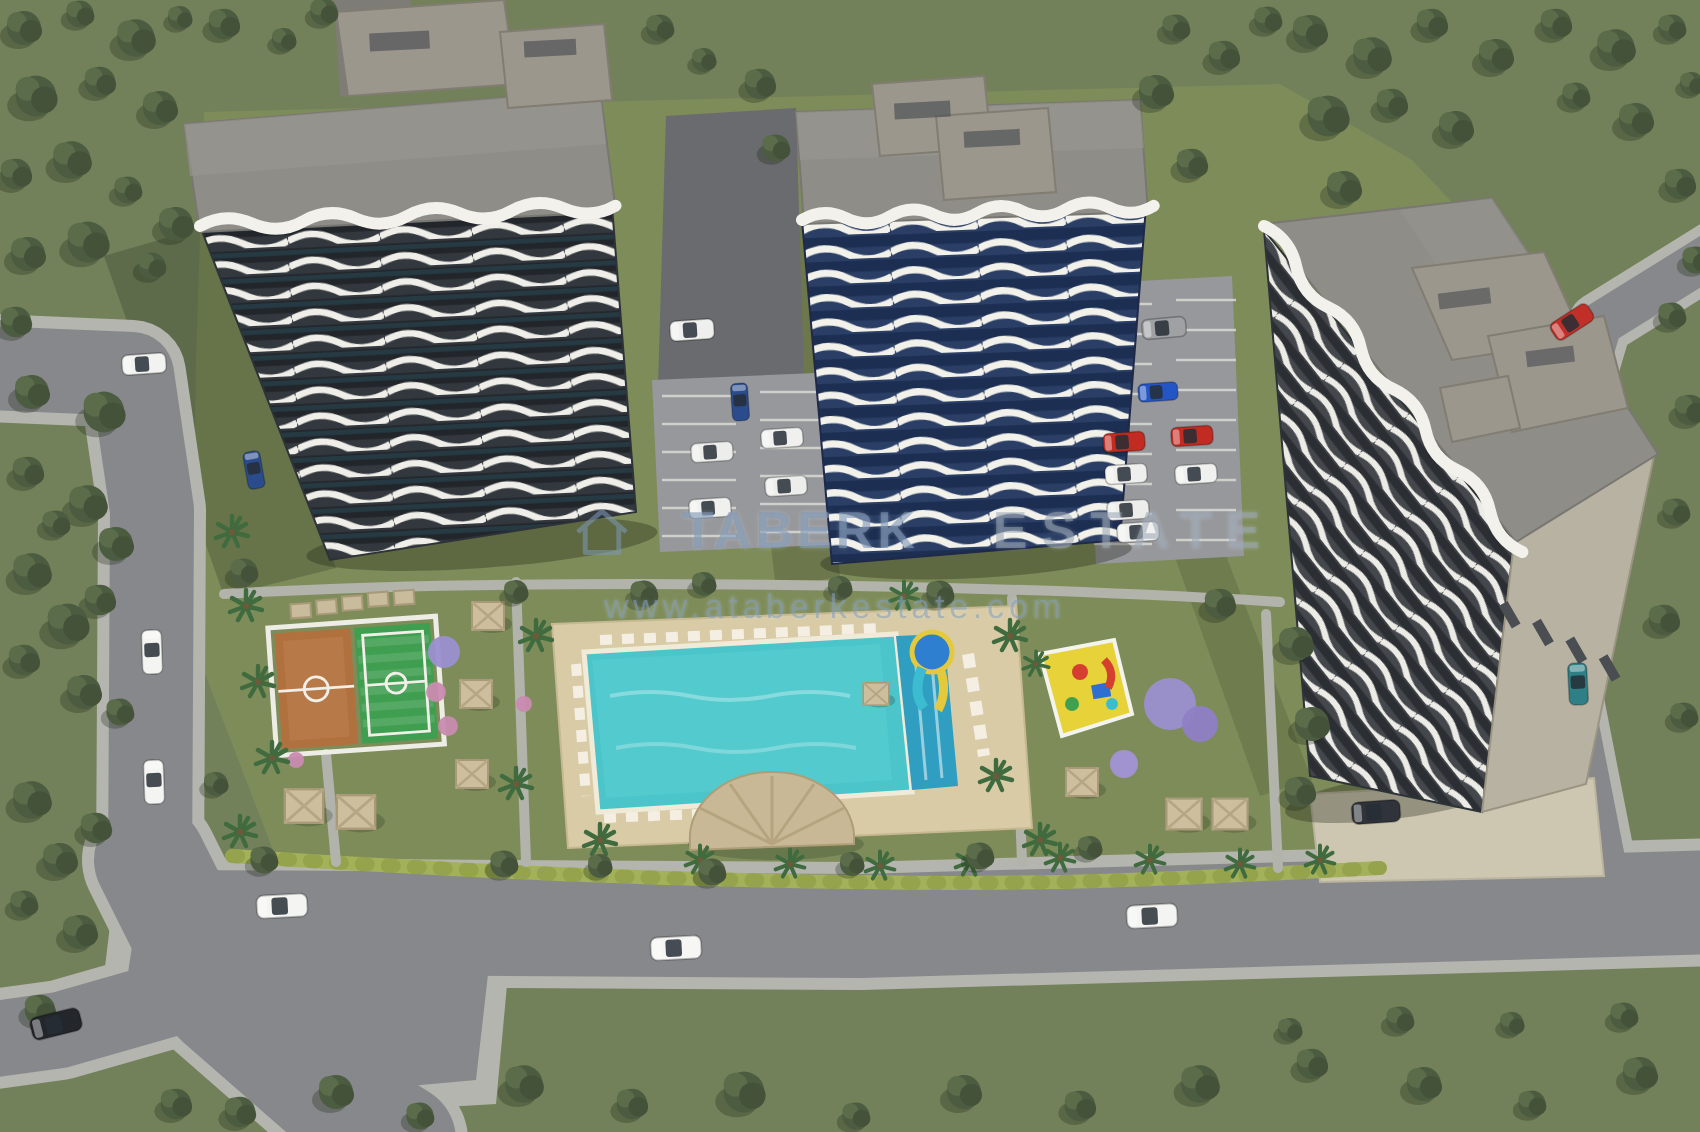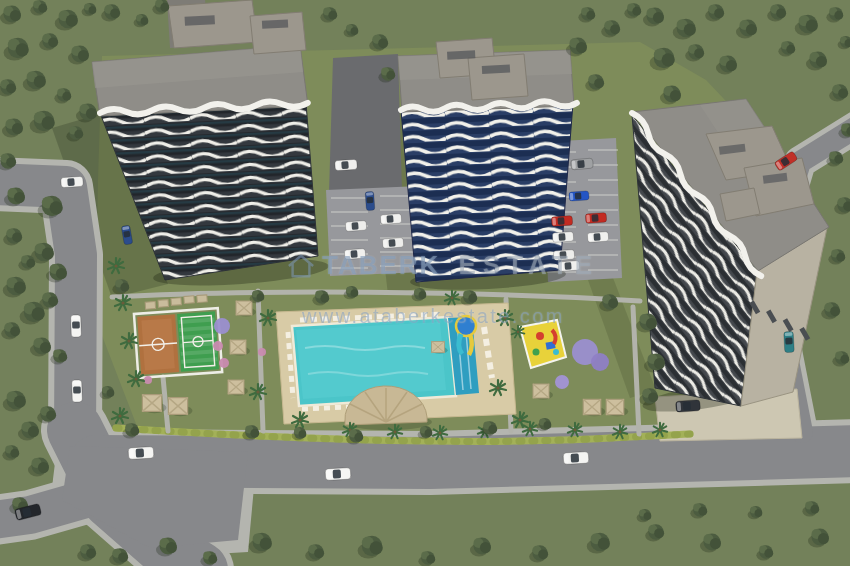--- a/index.html
+++ b/index.html
@@ -24,25 +24,25 @@
   .lane{fill:var(--poolLane,#2F9EC0);}
   .dome{fill:var(--domeTan,#C8B895);stroke:#AE9E78;stroke-width:1;}
   .roof{fill:var(--roofGray,#8F8D88);stroke:#797772;stroke-width:1;}
   .roofbox{fill:#9C978D;stroke:#827D72;stroke-width:1;}
   .parapet{stroke:var(--balconyWhite,#F2F1EC);stroke-width:6;fill:none;stroke-linecap:round;}
   .lounger{fill:none;stroke:#F4EFE2;stroke-linecap:butt;}
   .plaza{fill:var(--plazaBeige,#CDC7B2);stroke:#BBB49E;stroke-width:1;}
   
   .wm{position:absolute;left:286px;top:250px;color:rgba(126,151,183,.62);
       text-shadow:0 0 2px rgba(255,255,255,.22);pointer-events:none;}
-  .wm-row{display:flex;align-items:center;gap:6px;}
+  .wm-row{display:flex;align-items:center;gap:25px;}
   .wm-house{flex:0 0 auto;opacity:.9;}
   .wm-brand{font-size:26px;font-weight:700;letter-spacing:2px;}
   .wm-suffix{font-size:26px;font-weight:700;letter-spacing:7px;margin-left:12px;color:rgba(150,163,177,.55);}
-  .wm-url{margin-top:24px;margin-left:16px;font-size:20px;letter-spacing:2.4px;color:rgba(130,156,190,.55);}
+  .wm-url{margin-top:13px;margin-left:16px;font-size:17px;letter-spacing:2.4px;color:rgba(130,156,190,.55);}
 </style>
 </head>
 <body>
 
 <div class="stage">
 <svg class="scene" width="850" height="566" viewBox="0 0 850 566" xmlns="http://www.w3.org/2000/svg">
   <defs>
     <pattern id="waveL" width="46" height="13" patternUnits="userSpaceOnUse" patternTransform="rotate(-2.8)">
       <rect width="46" height="13" fill="#33383E"></rect>
       <rect y="1.2" width="46" height="6.2" fill="#22262B"></rect>

